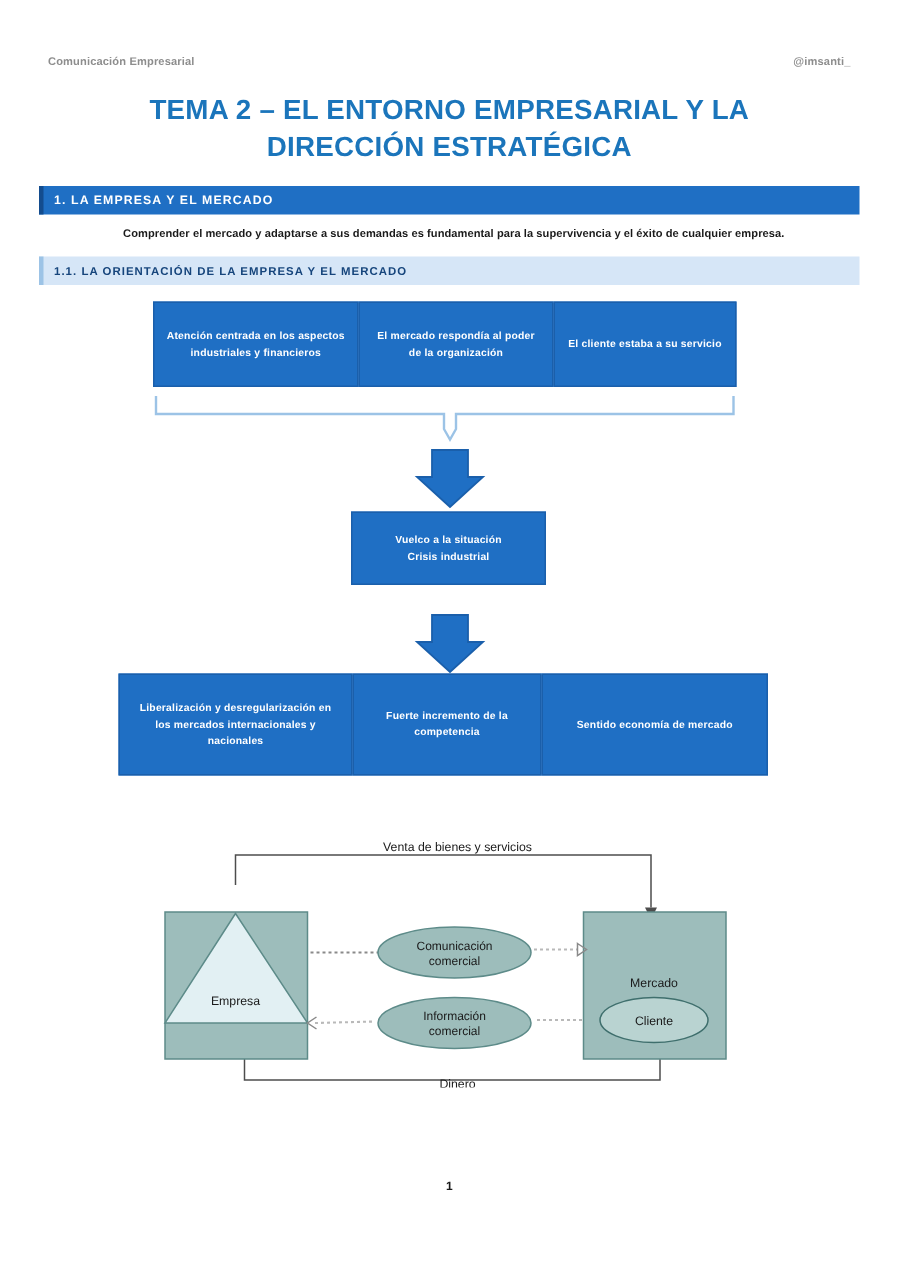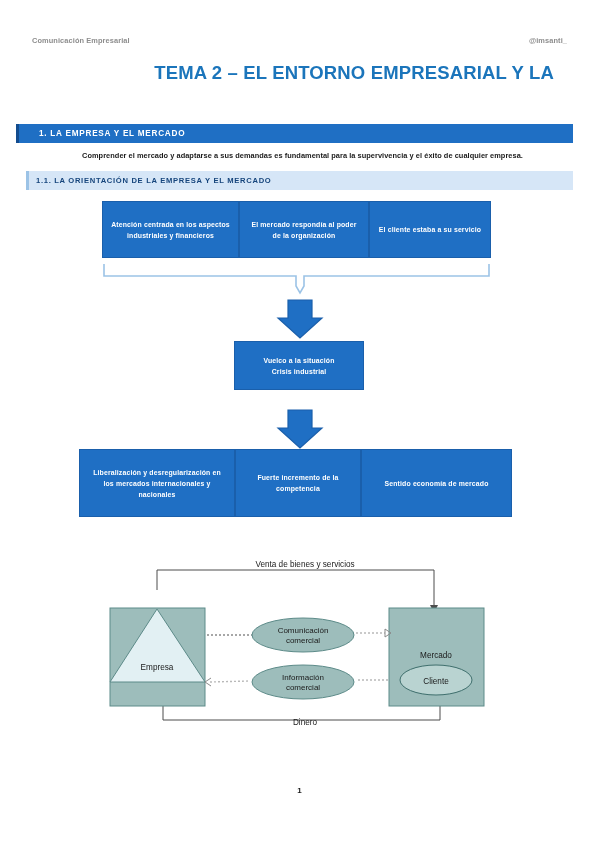--- a/index.html
+++ b/index.html
@@ -26,38 +26,38 @@
     font-size: 7.4px;
     letter-spacing: .1px;
     color: #8d8d8d;
     font-weight: 600;
   }
 
   
   .doc-title {
     position: absolute;
     top: 60px; left: 45px; right: 45px;
-    text-align: right;
+    text-align: center;
     font-size: 18.5px;
     line-height: 25px;
     font-weight: bold;
     letter-spacing: .15px;
     color: #1b75bb;
   }
 
   
   .sec-bar {
     position: absolute;
-    left: 16px; right: 26px;
+    left: 26px; right: 26px;
     height: 19px;
     background: #1f6fc4;
     border-left: 3px solid #134c8e;
     display: flex;
     align-items: center;
-    padding-left: 20px;
+    padding-left: 7px;
     color: #ffffff;
     font-size: 8.2px;
     font-weight: 600;
     letter-spacing: .75px;
   }
   .sec-bar.sec1 { top: 124px; }
 
   .subsec-bar {
     position: absolute;
     left: 26px; right: 26px;
@@ -134,20 +134,21 @@
 </head>
 <body>
 
 <div class="doc-header">
   <span>Comunicación Empresarial</span>
   <span>@imsanti_</span>
 </div>
 
 <div class="doc-title">
   <div>TEMA 2 – EL ENTORNO EMPRESARIAL Y LA</div>
+  <div>DIRECCIÓN ESTRATÉGICA</div>
 </div>
 
 <div class="sec-bar sec1">
   <span>1. LA EMPRESA Y EL MERCADO</span>
 </div>
 
 <div class="body-para">Comprender el mercado y adaptarse a sus demandas es fundamental para la supervivencia y el éxito de cualquier empresa.</div>
 
 <div class="subsec-bar">
   <span>1.1. LA ORIENTACIÓN DE LA EMPRESA Y EL MERCADO</span>

